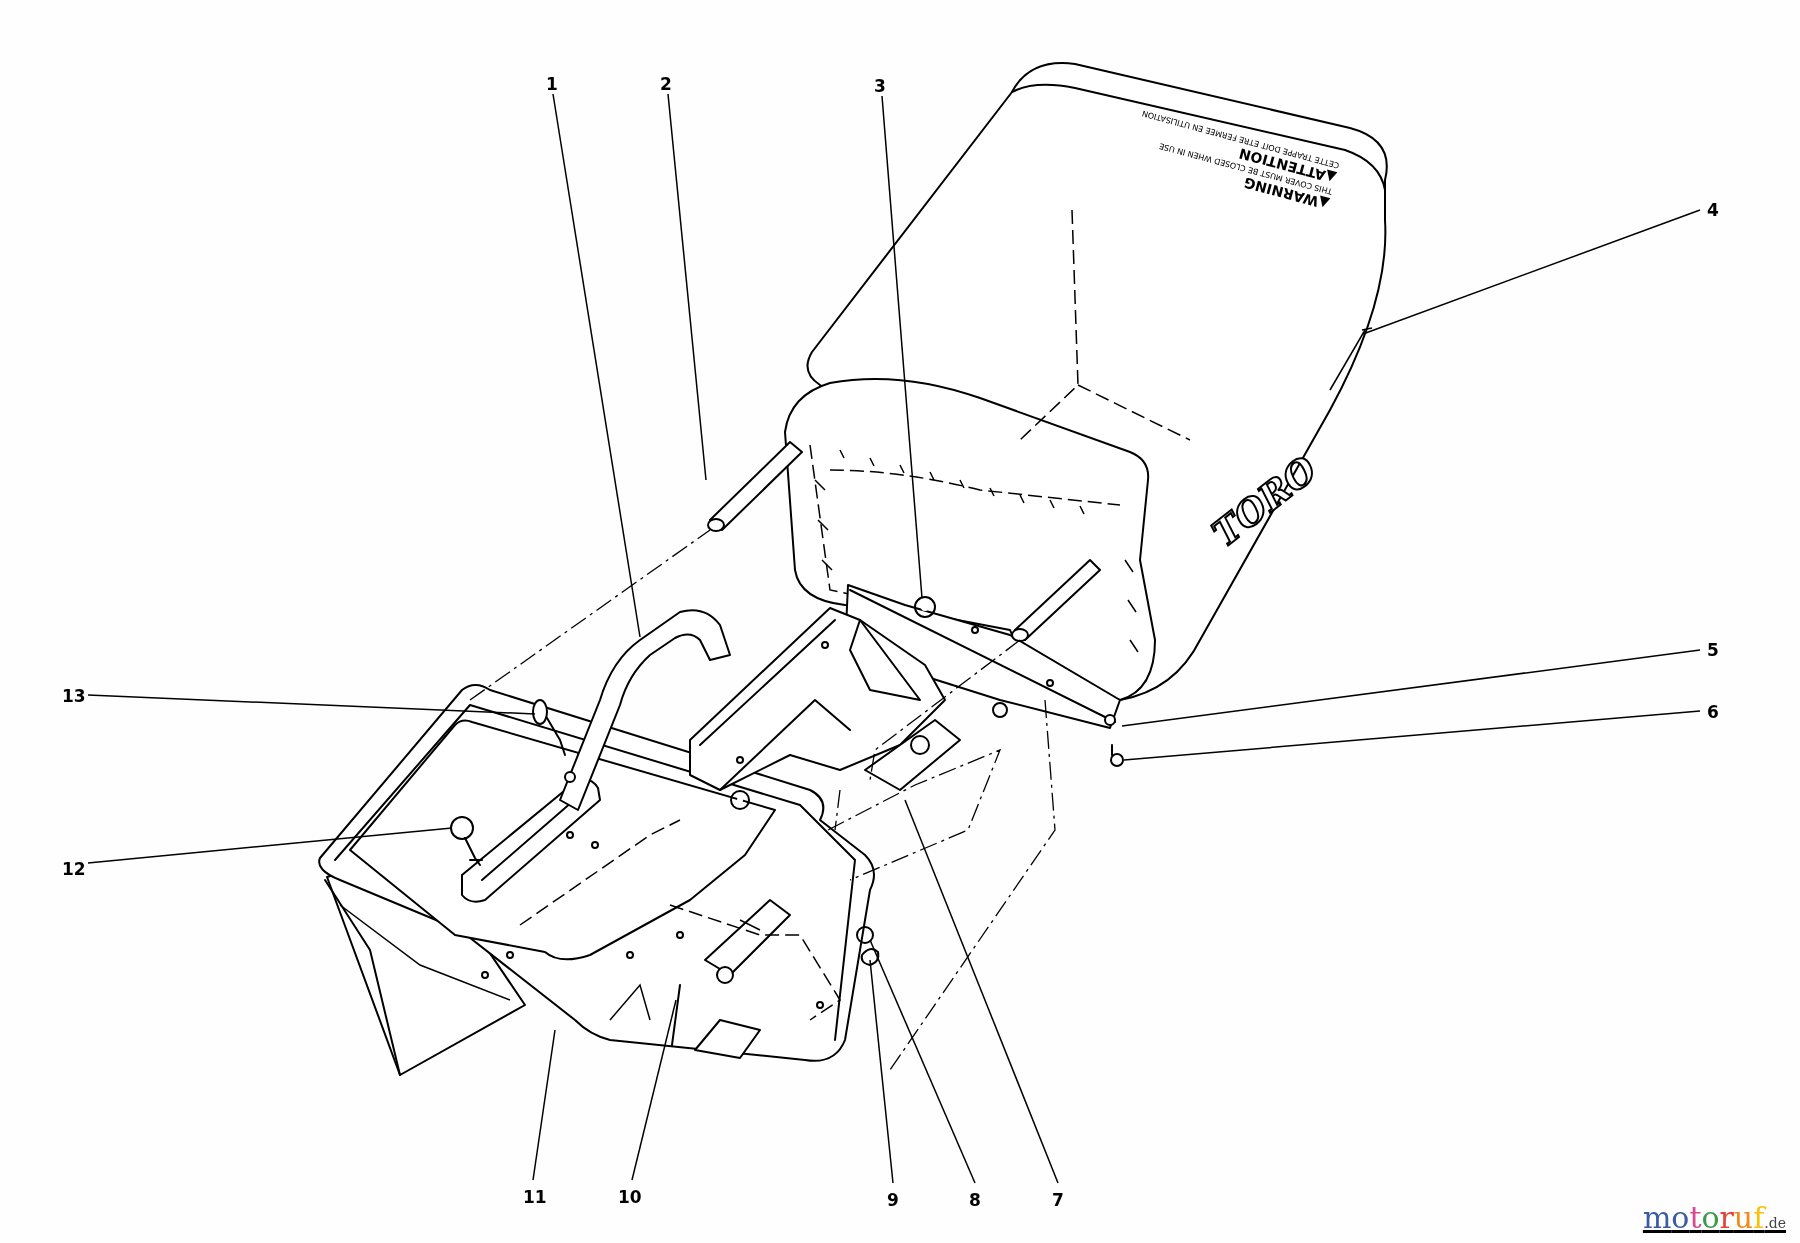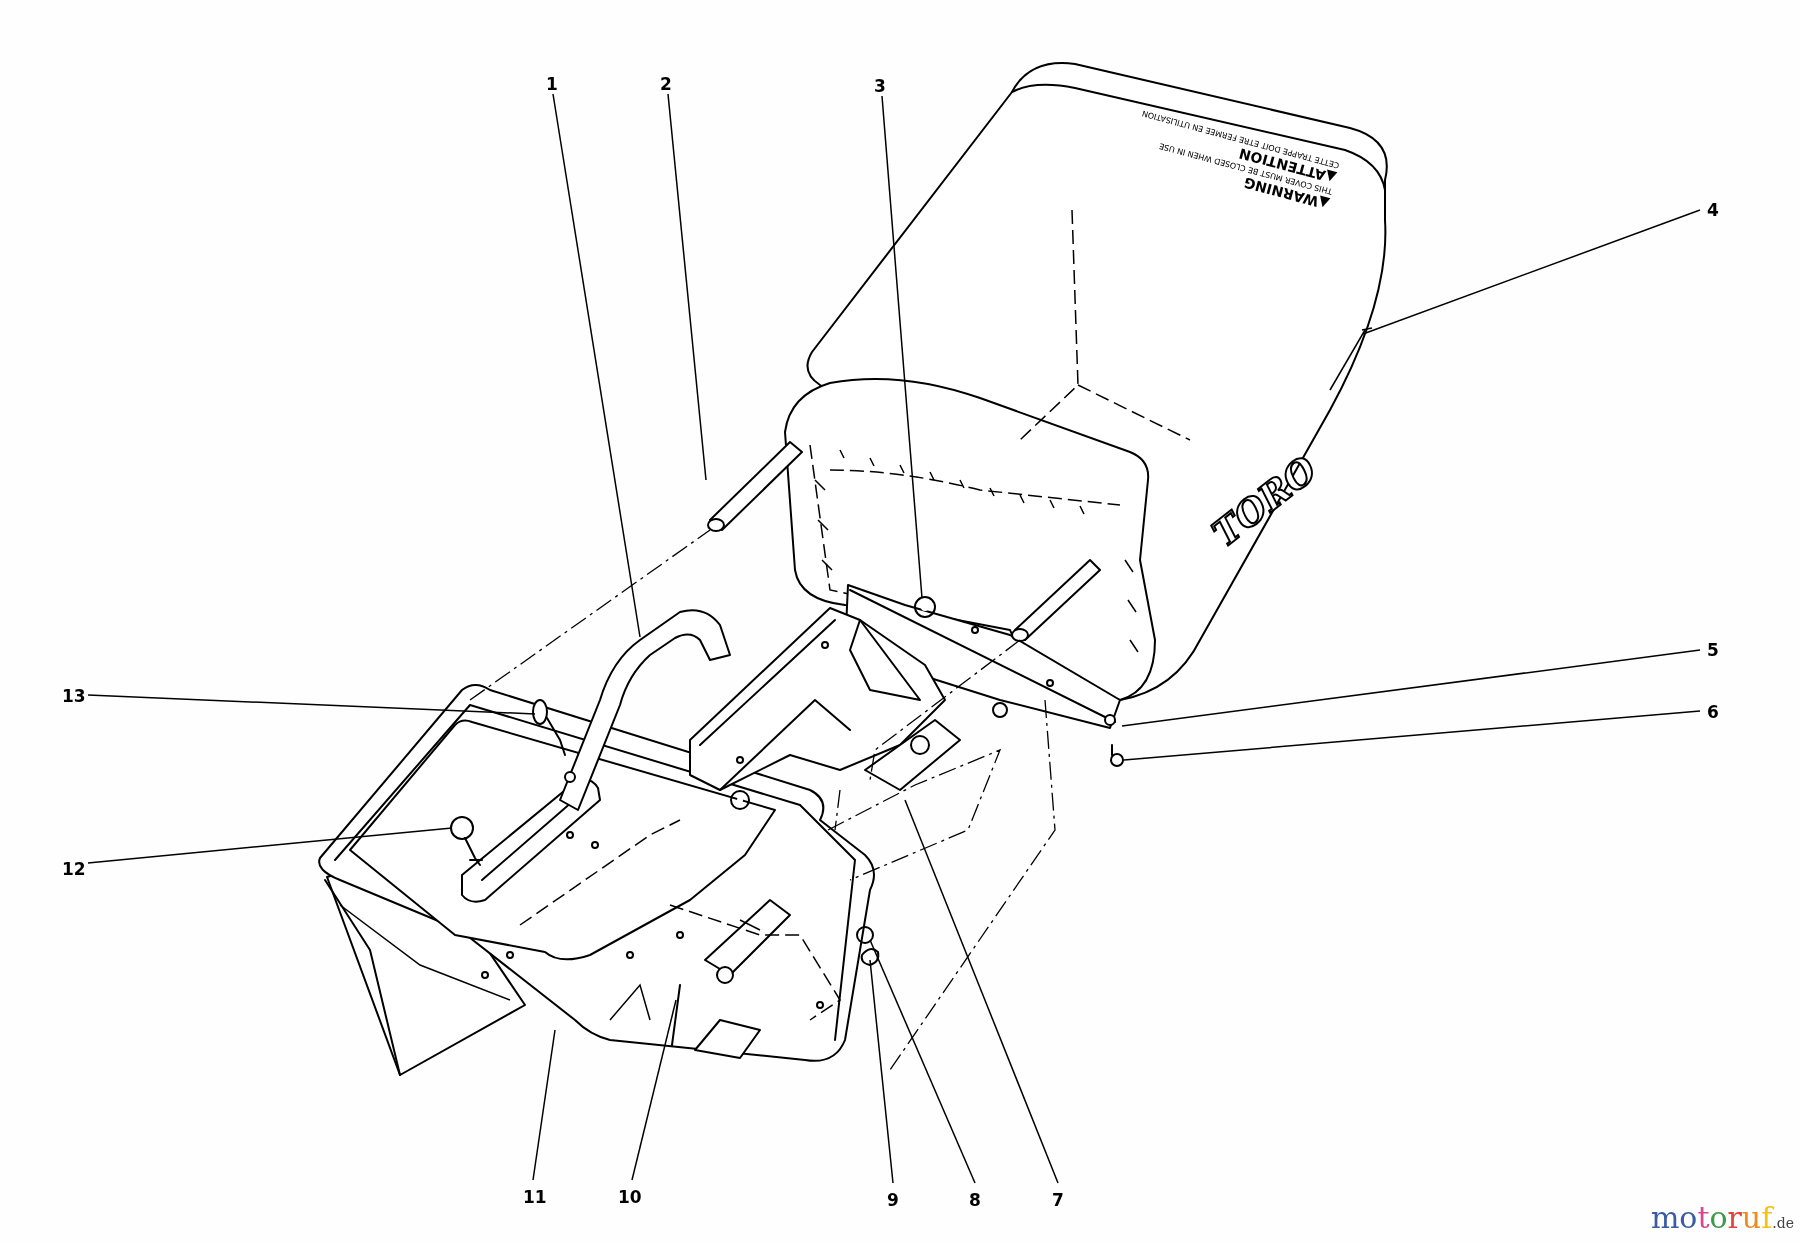--- a/index.html
+++ b/index.html
@@ -7,21 +7,21 @@
   #diagram{position:absolute;left:0;top:0;width:1800px;height:1243px;}
   .callout{font-family:"DejaVu Sans",sans-serif;font-weight:bold;font-size:17px;fill:#000;}
   .ln{stroke:#000;stroke-width:2;fill:none;stroke-linejoin:round;stroke-linecap:round;}
   .thin{stroke:#000;stroke-width:1.5;fill:none;}
   .dash{stroke:#000;stroke-width:1.5;fill:none;stroke-dasharray:14 6;}
   .dashdot{stroke:#000;stroke-width:1.3;fill:none;stroke-dasharray:18 5 3 5;}
   .fillw{fill:#fff;}
   .warn{font-family:"DejaVu Sans",sans-serif;font-size:8px;fill:#000;}
   .warnb{font-family:"DejaVu Sans",sans-serif;font-size:14px;font-weight:bold;fill:#000;}
   .brand{font-family:"DejaVu Serif",serif;font-style:italic;font-weight:bold;font-size:36px;fill:#fff;stroke:#000;stroke-width:2;}
-  #watermark{position:absolute;right:6px;bottom:8px;font-family:"DejaVu Serif",serif;font-size:30px;letter-spacing:0px;}
+  #watermark{position:absolute;right:14px;bottom:8px;font-family:"DejaVu Serif",serif;font-size:30px;letter-spacing:0px;text-decoration:underline;}
   #watermark .tld{font-size:14px;color:#444;}
 </style>
 </head>
 <body>
 
 <svg id="diagram" viewBox="0 0 1800 1243" xmlns="http://www.w3.org/2000/svg">
 
   <g>
 
     <path class="ln fillw" d="M1012 92 Q1030 58 1075 64 L1350 128 Q1395 140 1385 180 L1385 220 Q1390 300 1330 410 L1200 640 Q1175 690 1120 700 L1110 700 L1120 560 L1080 548 L820 385 Q800 372 812 352 L1012 92 Z"></path>

